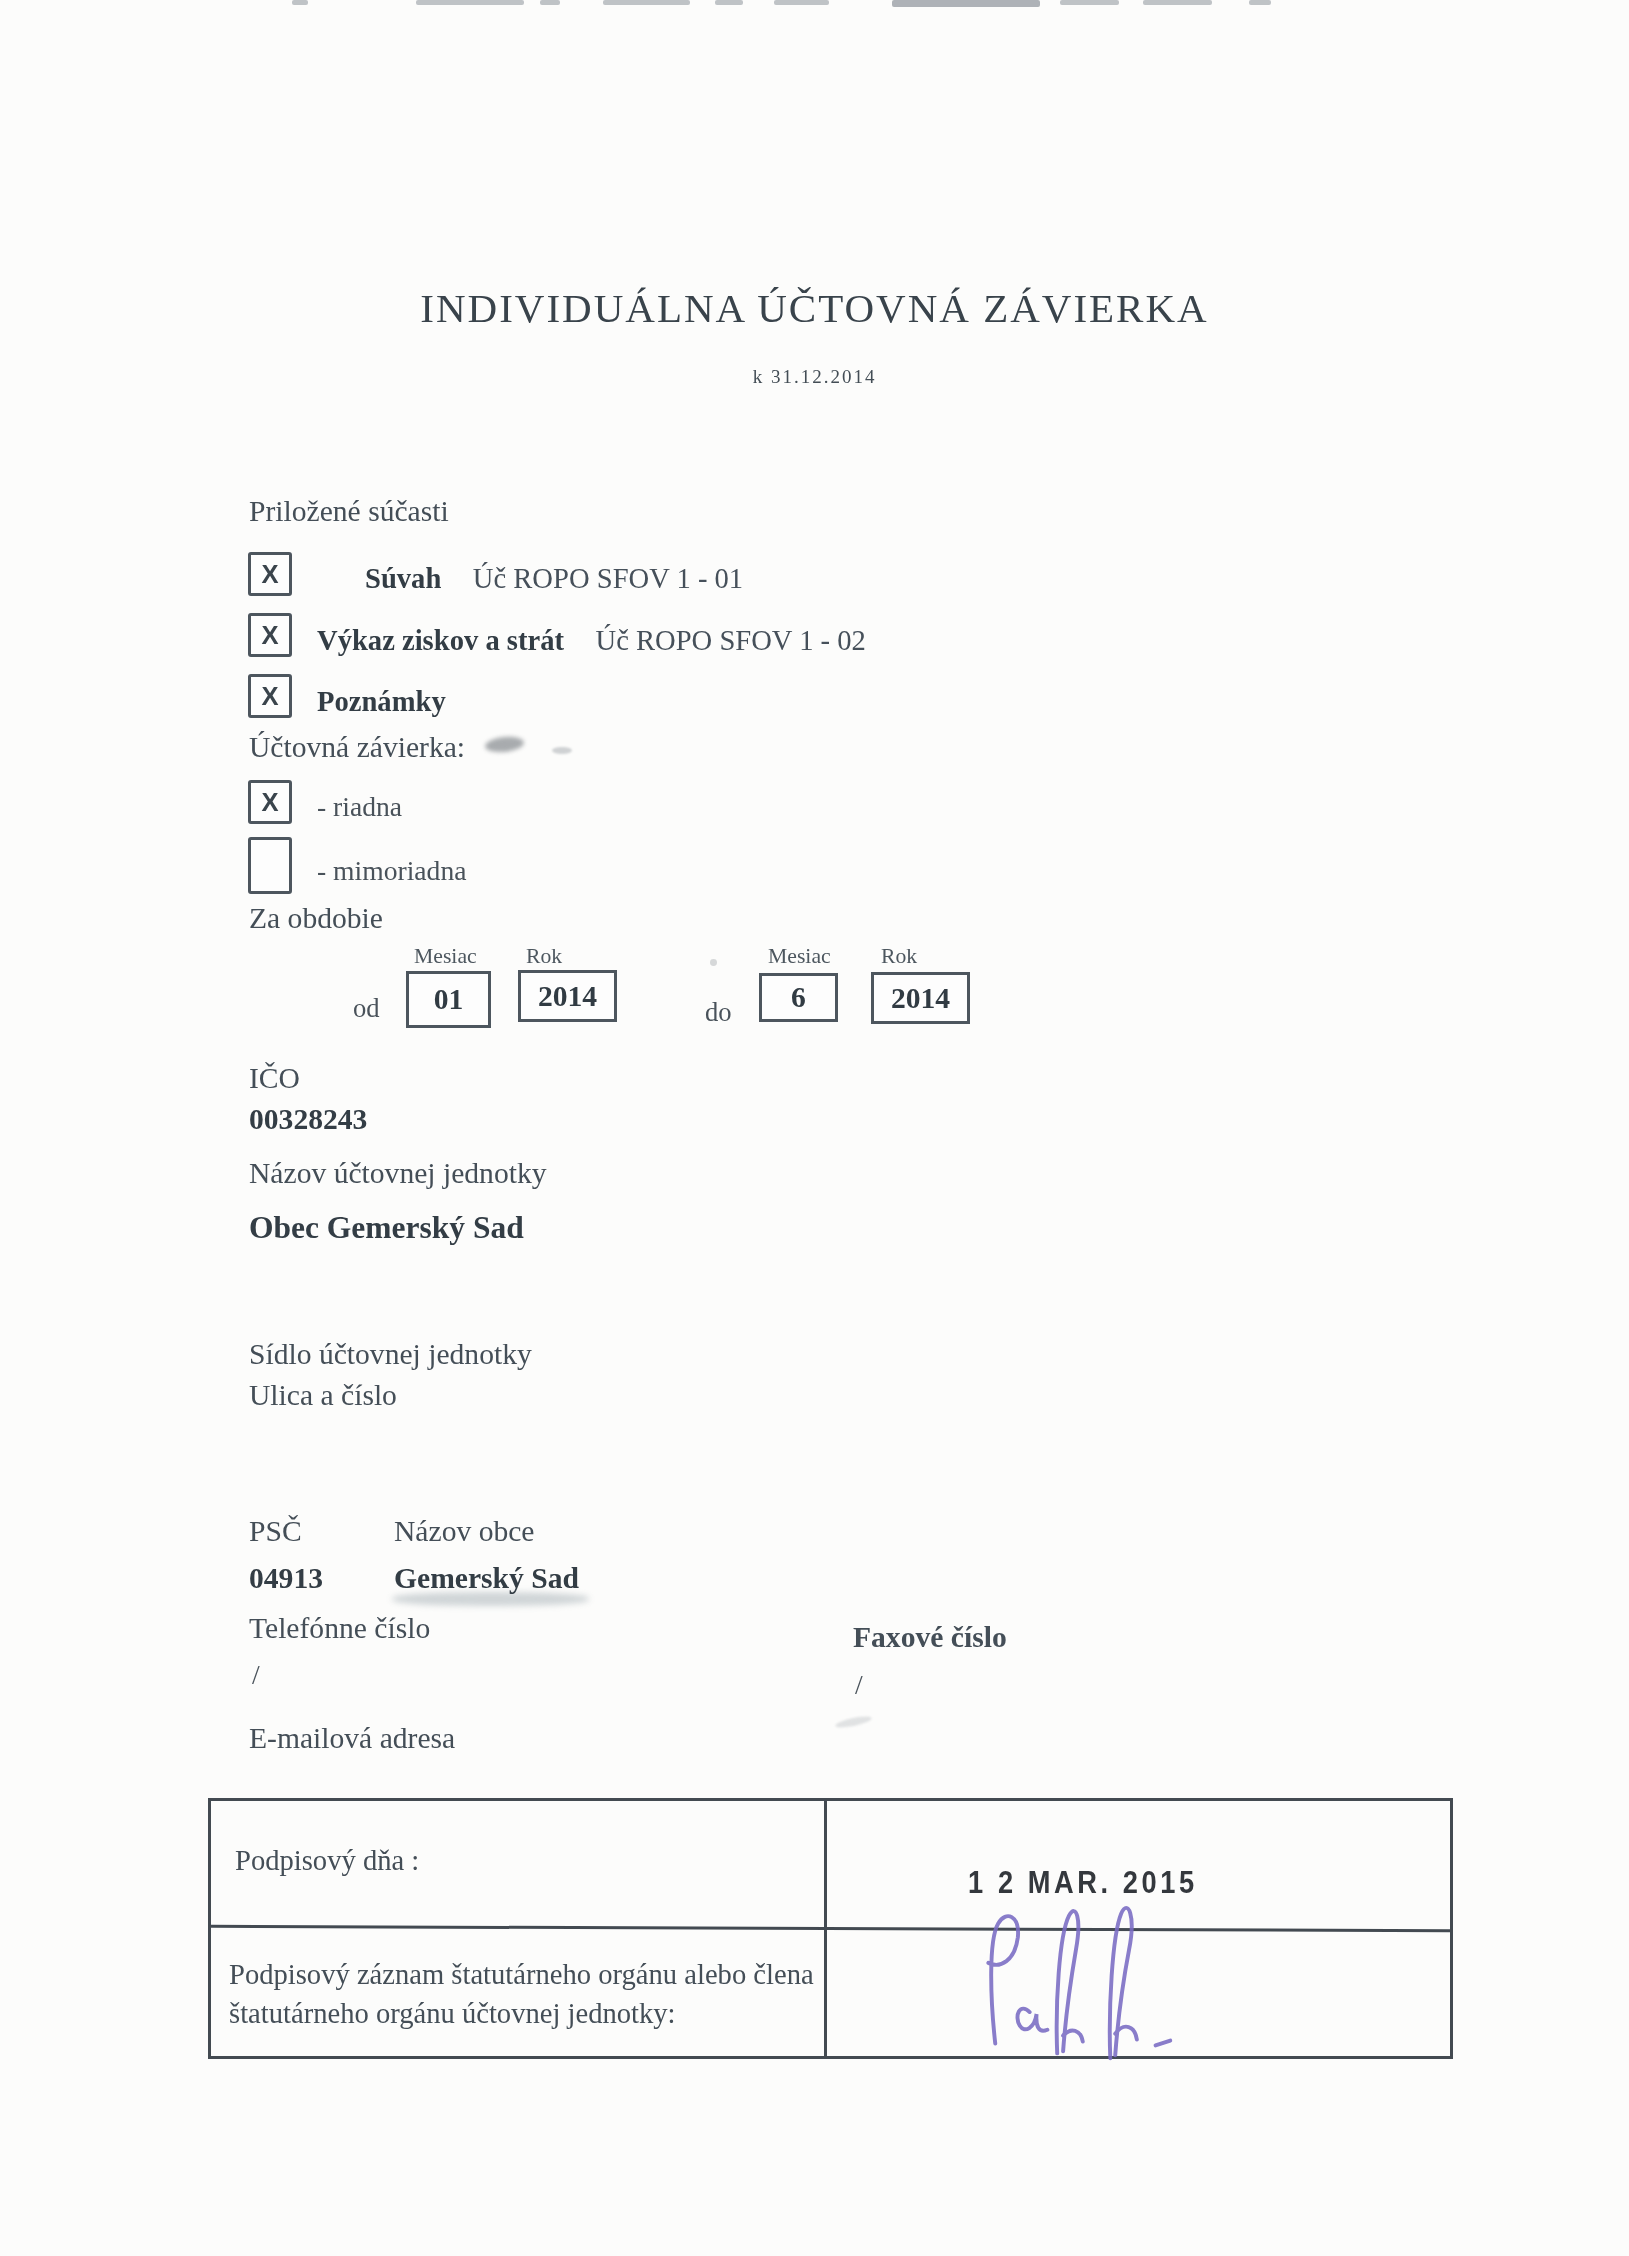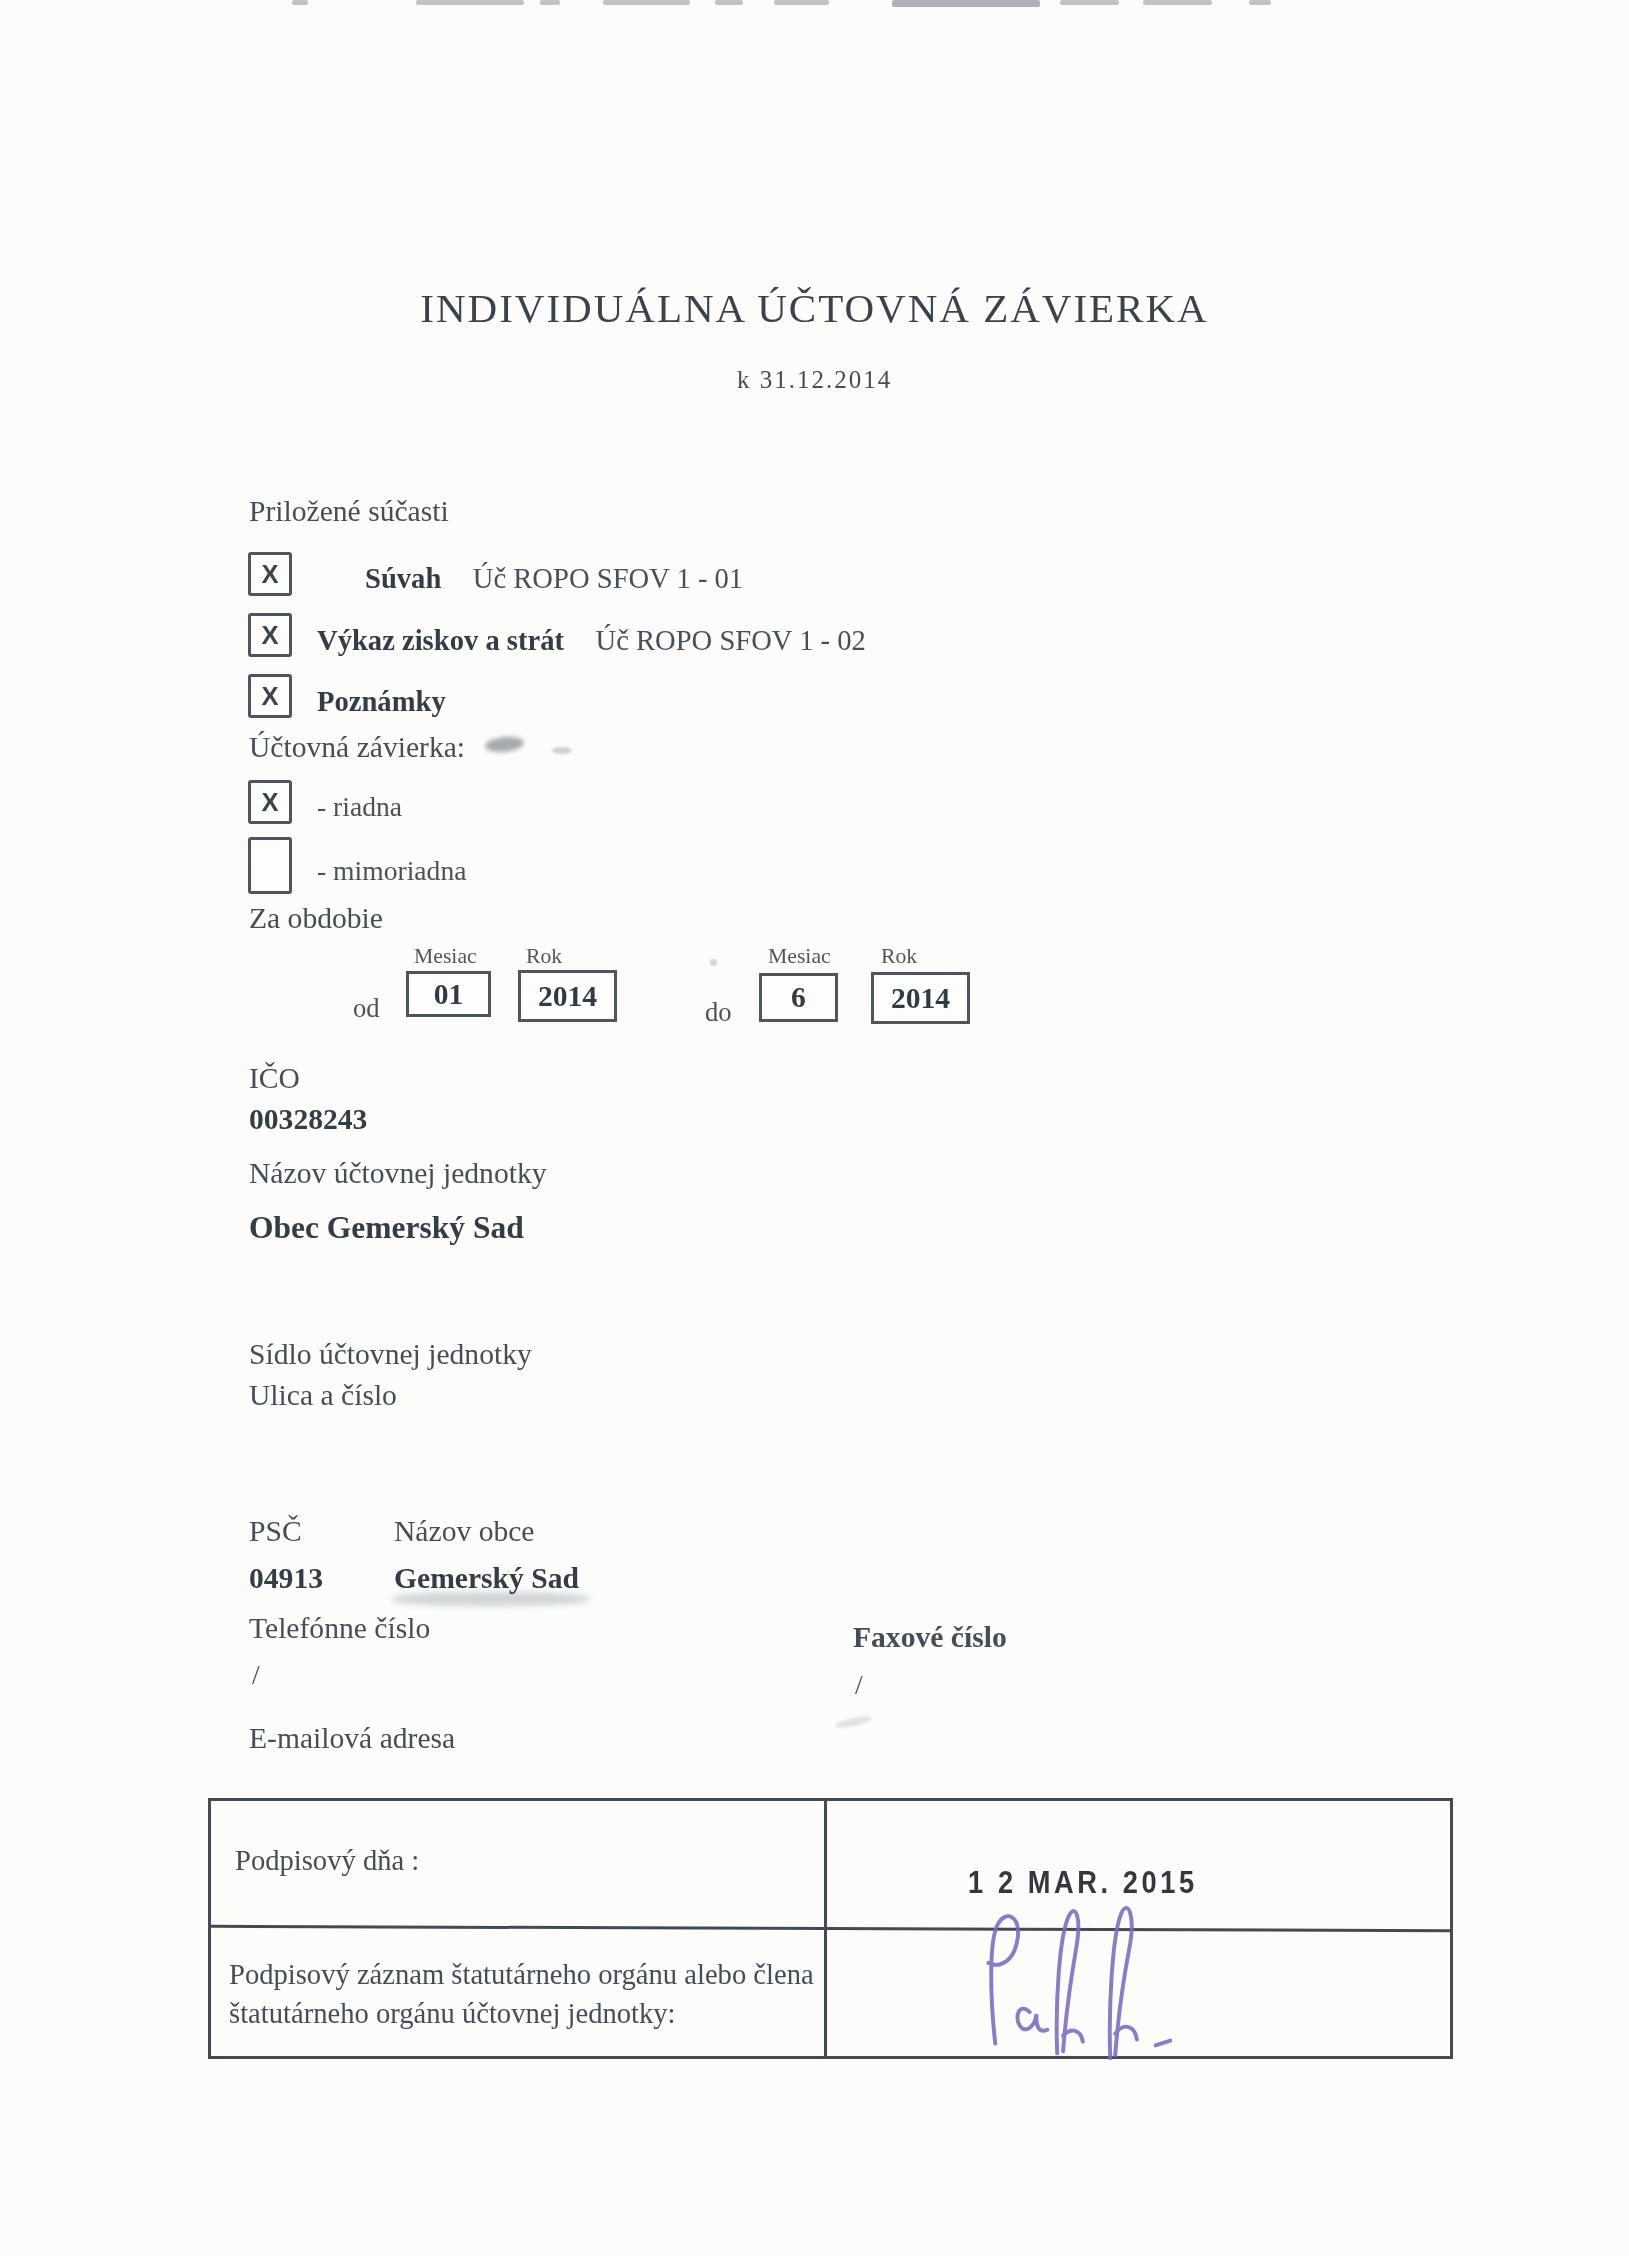--- a/index.html
+++ b/index.html
@@ -12,21 +12,21 @@
     overflow:hidden;
     margin:0 auto;
   }
   .abs{position:absolute;}
   .title{
     left:0;top:284px;width:100%;text-align:center;
     font-size:41px;letter-spacing:2px;color:#39434b;font-weight:400;
   }
   .subtitle{
     left:0;top:366px;width:100%;text-align:center;
-    font-size:25px;letter-spacing:2px;color:#434d55;
+    font-size:19px;letter-spacing:2px;color:#434d55;
   }
   .h{font-size:29.6px;color:#444e57;}
   .lbl{font-size:27.6px;color:#49525a;}
   .small-lbl{font-size:21.7px;color:#4d575f;}
   .bold-val{font-weight:700;color:#333d45;}
   .cb{
     width:44px;height:44px;
     border:3px solid #4d565e;border-radius:3px;
     background:#fdfdfd;
     display:flex;align-items:center;justify-content:center;
@@ -140,21 +140,21 @@
   <div class="abs lbl" style="left:317px;top:855px;">- mimoriadna</div>
 
   <div class="abs h" style="left:249px;top:902px;">Za obdobie</div>
 
   <div class="abs small-lbl" style="left:414px;top:944px;">Mesiac</div>
   <div class="abs small-lbl" style="left:526px;top:944px;">Rok</div>
   <div class="abs small-lbl" style="left:768px;top:944px;">Mesiac</div>
   <div class="abs small-lbl" style="left:881px;top:944px;">Rok</div>
 
   <div class="abs lbl" style="left:353px;top:993px;font-size:26.6px;">od</div>
-  <div class="abs vbox" style="left:406px;top:971px;width:85px;height:46px;align-items:center;">
+  <div class="abs vbox" style="left:406px;top:971px;width:85px;height:57px;align-items:center;">
     <span>01</span>
   </div>
   <div class="abs vbox" style="left:518px;top:970px;width:99px;height:52px;">
     <span>2014</span>
   </div>
 
   <div class="abs dot-mark" style="left:710px;top:959px;"></div>
   <div class="abs lbl" style="left:705px;top:997px;font-size:26.6px;">do</div>
   <div class="abs vbox" style="left:759px;top:973px;width:79px;height:49px;">
     <span>6</span>

